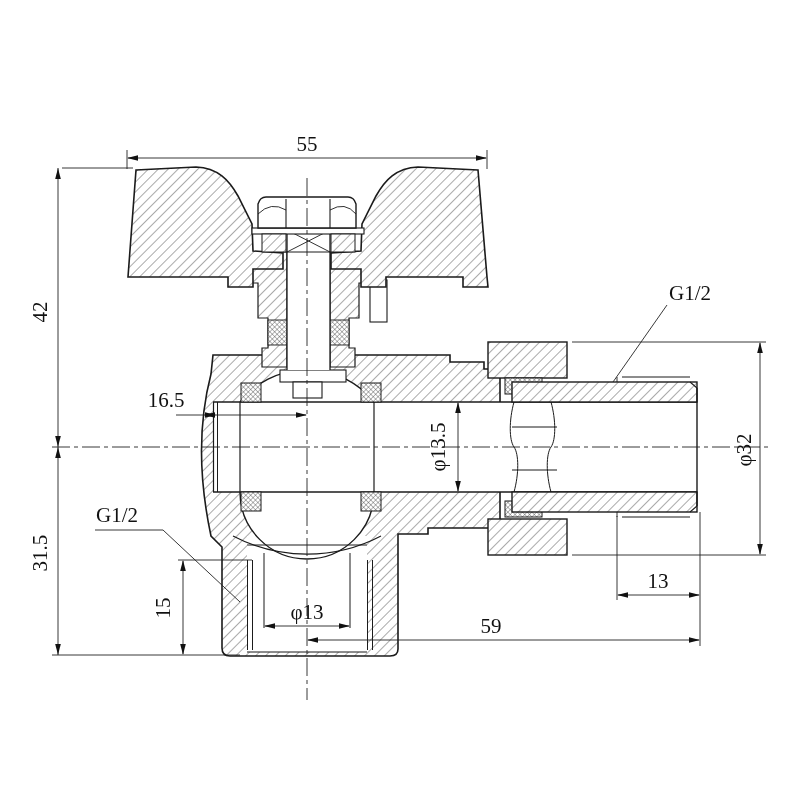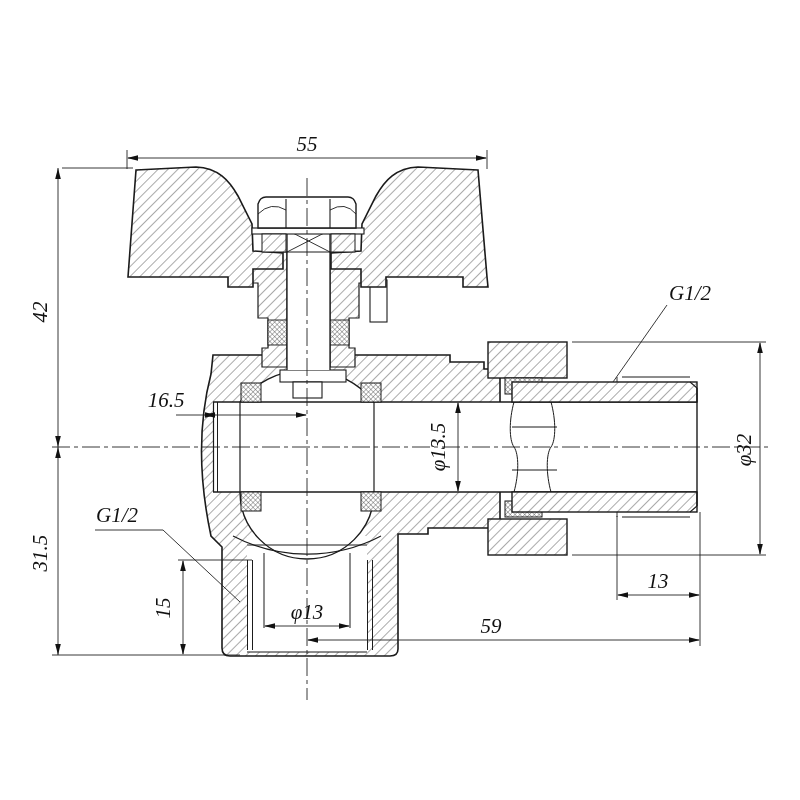--- a/index.html
+++ b/index.html
@@ -1,16 +1,16 @@
 <!DOCTYPE html>
 <html><head>
 <meta charset="utf-8">
 <style>
   html,body{margin:0;padding:0;background:#fff;}
-  .stage{width:777px;height:800px;position:relative;background:#fff;overflow:hidden;font-style:italic;}
+  .stage{width:777px;height:800px;position:relative;background:#fff;overflow:hidden;}
   svg{display:block;}
   text{font-family:"Liberation Serif","DejaVu Serif",serif;font-size:21px;fill:#111;}
 </style>
 </head>
 <body>
 
 <div class="stage">
 <svg width="800" height="800" viewBox="0 0 800 800">
   <defs>
     <pattern id="hatch" patternUnits="userSpaceOnUse" width="7" height="7" patternTransform="rotate(-45)">

